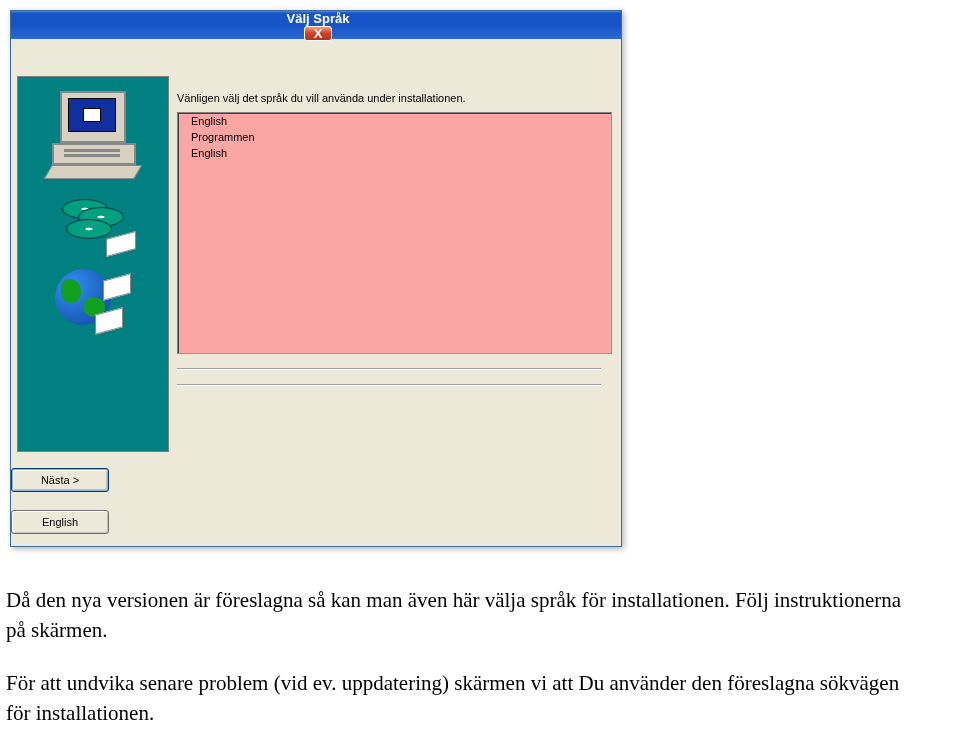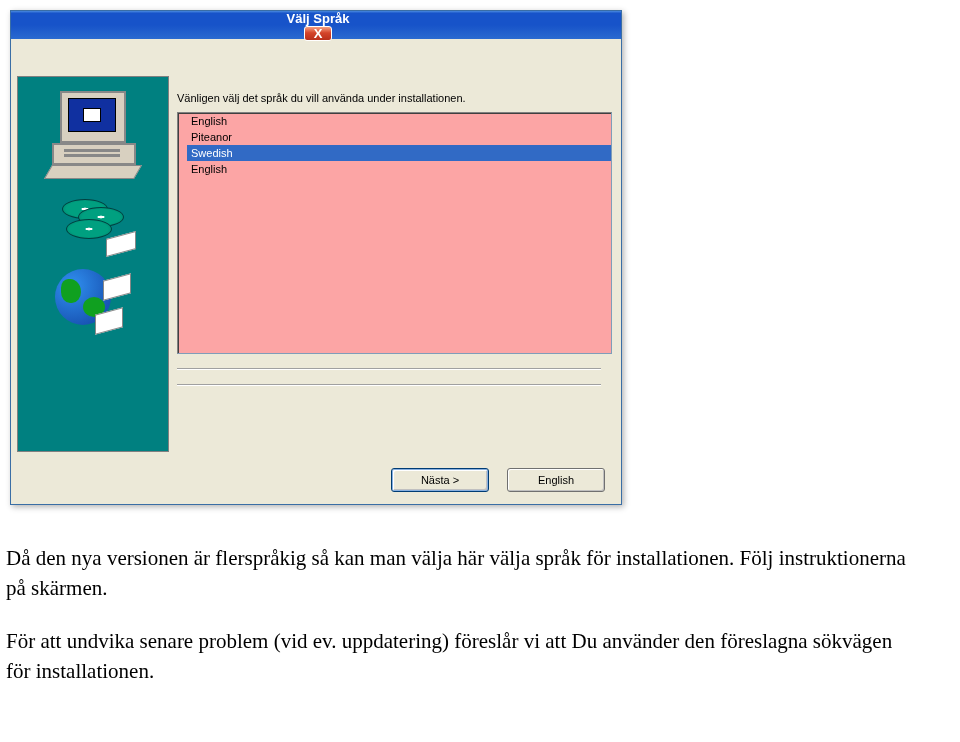--- a/index.html
+++ b/index.html
@@ -106,20 +106,21 @@
     border: none;
     border-top: 1px solid #a0a0a0;
     border-bottom: 1px solid #fff;
     margin: 14px 0 0 0;
   }
   .button-row {
     padding: 10px 16px 12px 0;
     display: flex;
     justify-content: flex-end;
     gap: 18px;
+    flex-direction: column;
   }
   .btn {
     width: 96px;
     height: 22px;
     font-family: Tahoma, "MS Sans Serif", sans-serif;
     font-size: 11px;
     background: #ece9d8;
     border: 1px solid #707070;
     border-radius: 3px;
     box-shadow: inset 1px 1px 0 #fff, inset -1px -1px 0 #c0c0c0;
@@ -267,38 +268,37 @@
               <div class="land l2"></div>
             </div>
           <div class="pages p1"></div>
             <div class="pages p2"></div>
         </div>
       </div>
       <div class="main-panel">
         <div class="instruction">Vänligen välj det språk du vill använda under installationen.</div>
         <div class="listbox" id="lang-list">
             <div class="listbox-item">English</div>
-            <div class="listbox-item">Piteanor</div>
-            <div class="listbox-item selected">Swedish</div>
+            <div class="listbox-item">Programmen</div>
             <div class="listbox-item">English</div>
           </div>
         <div class="separator-lines">
           <hr class="sep">
           <hr class="sep">
         </div>
       </div>
     </div>
     <div class="button-row">
       <div class="btn default">
         <span>Nästa &gt;</span>
       </div>
       <div class="btn">
         <span>English</span>
       </div>
     </div>
   </div>
 
   <div class="doc-text">
-    <p>Då den nya versionen är flerspråkig så kan man välja här välja språk för installationen. Följ instruktionerna på skärmen.</p>
-    <p>För att undvika senare problem (vid ev. uppdatering) föreslår vi att Du använder den föreslagna sökvägen för installationen.</p>
+    <p>Då den nya versionen är föreslagna så kan man även här välja språk för installationen. Följ instruktionerna på skärmen.</p>
+    <p>För att undvika senare problem (vid ev. uppdatering) skärmen vi att Du använder den föreslagna sökvägen för installationen.</p>
   </div>
 
 </div>
 
 </body></html>

